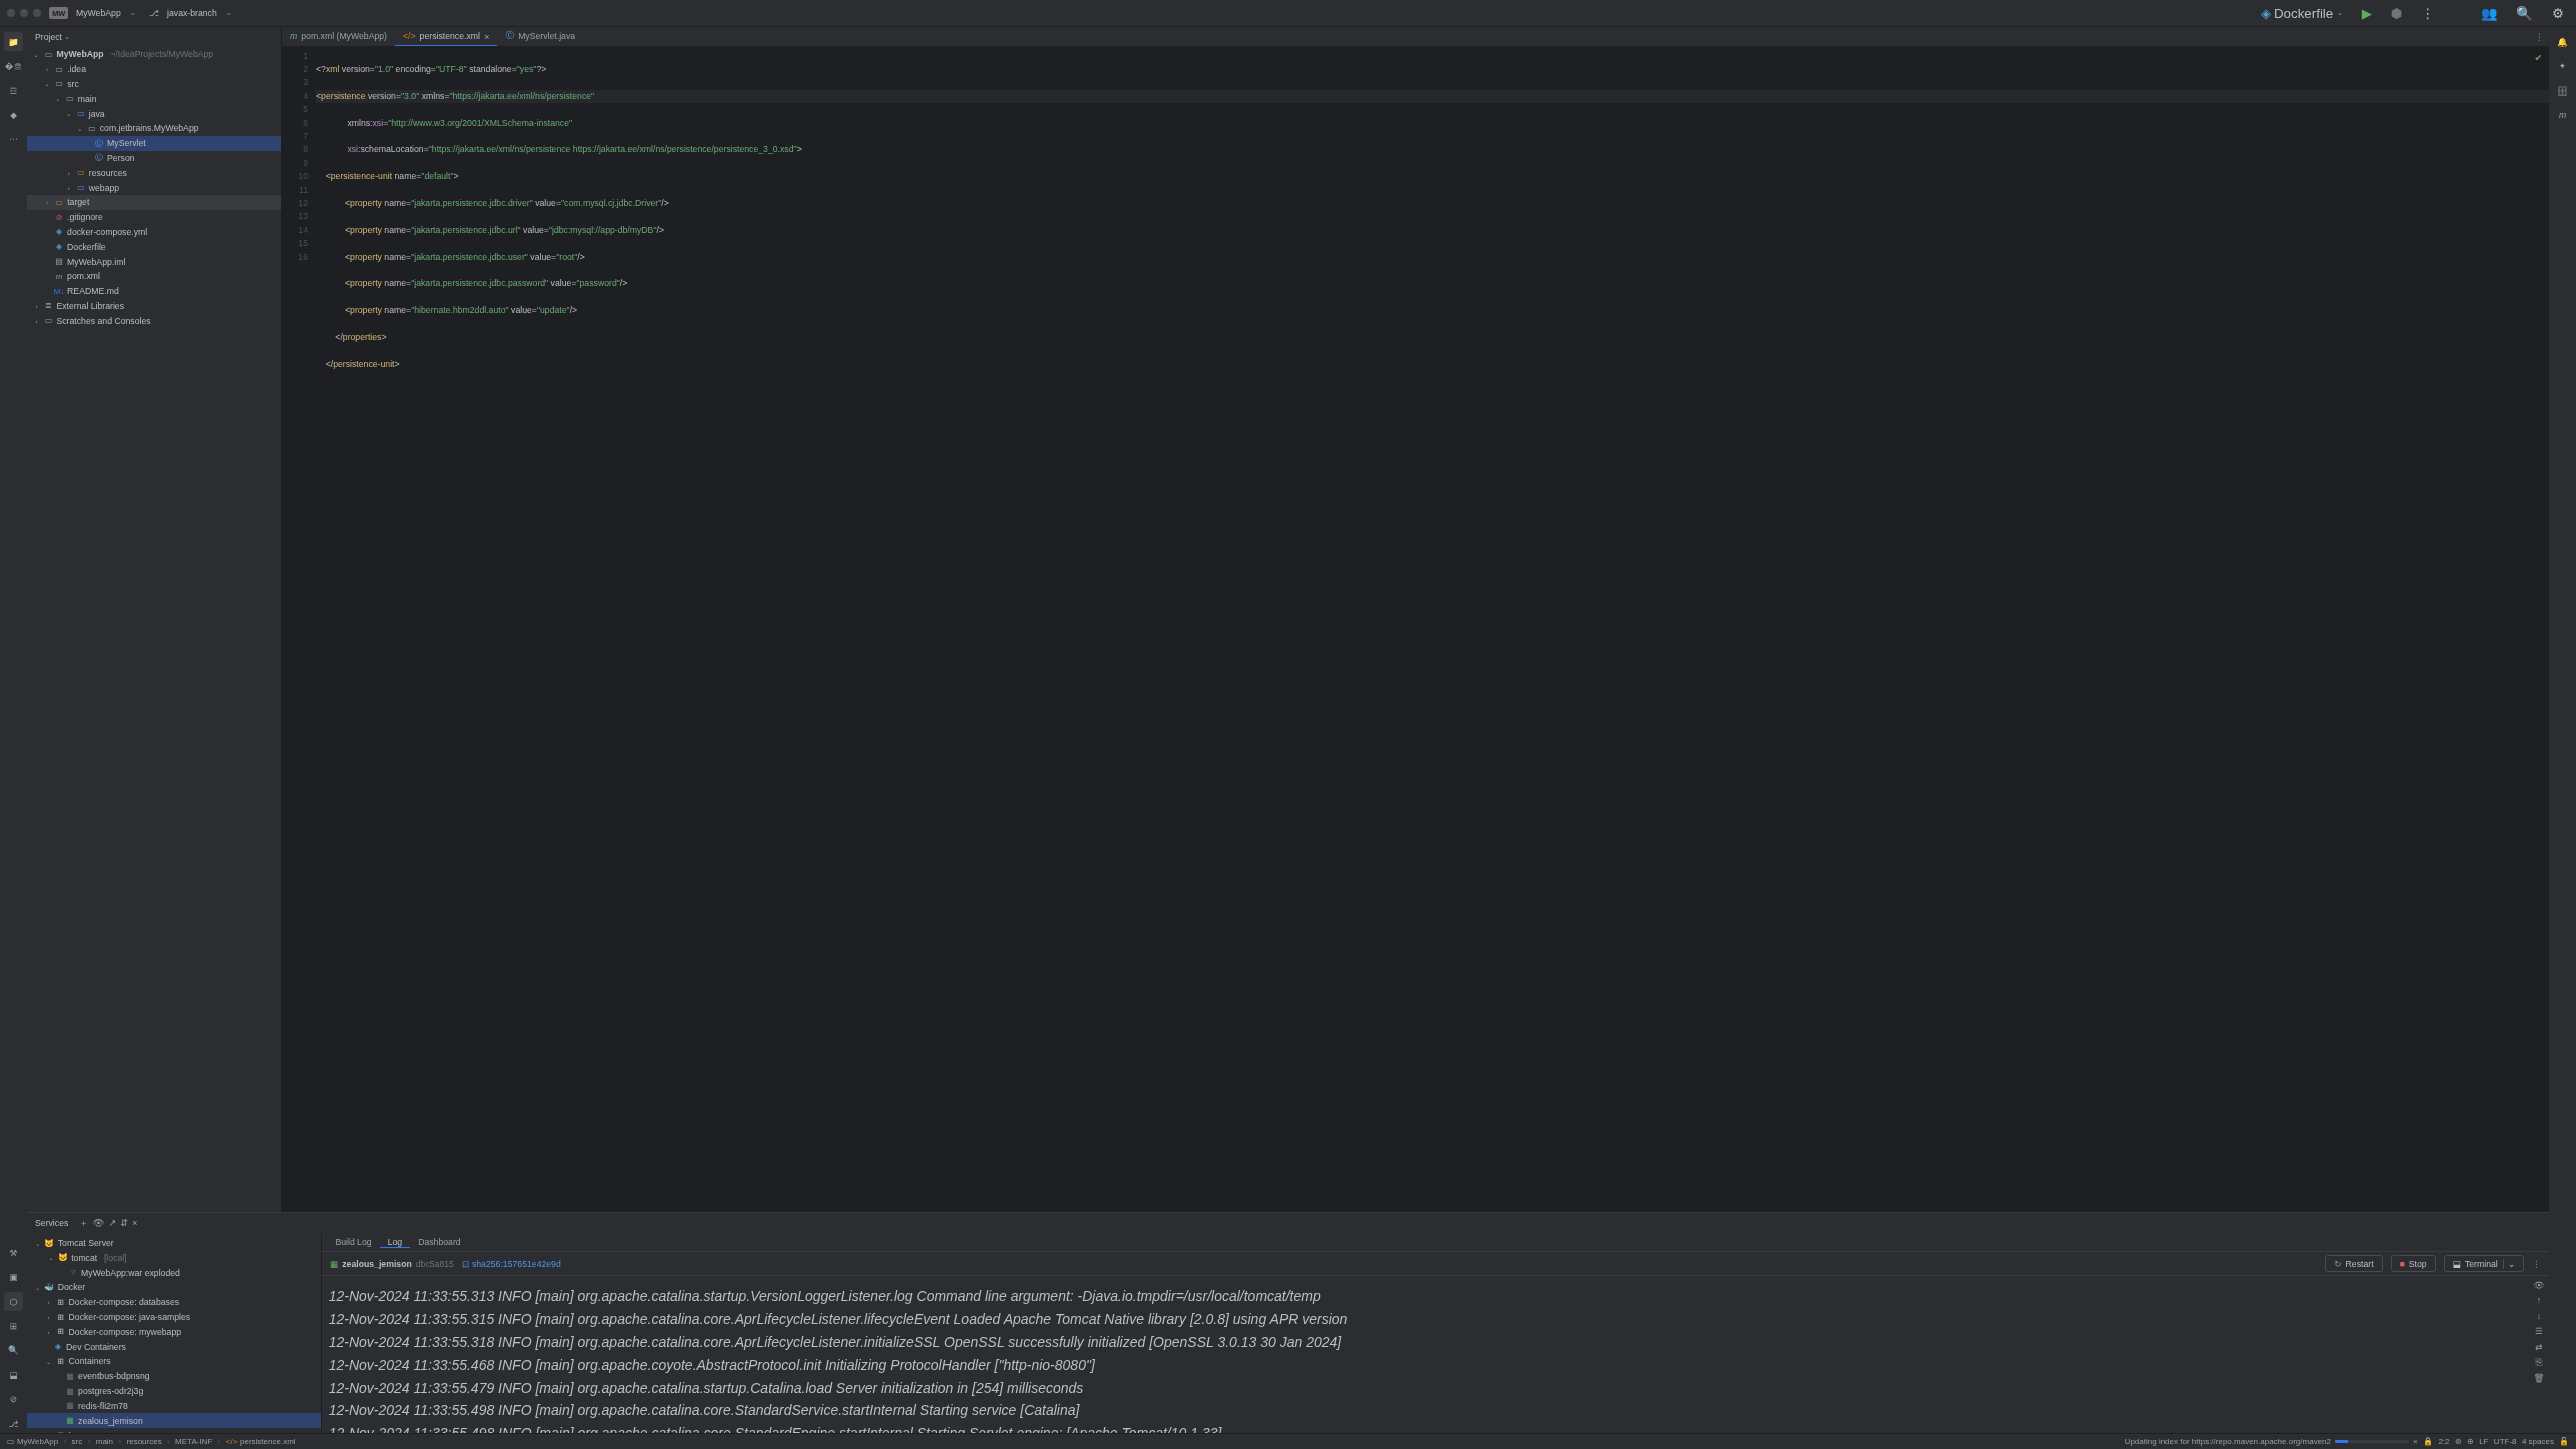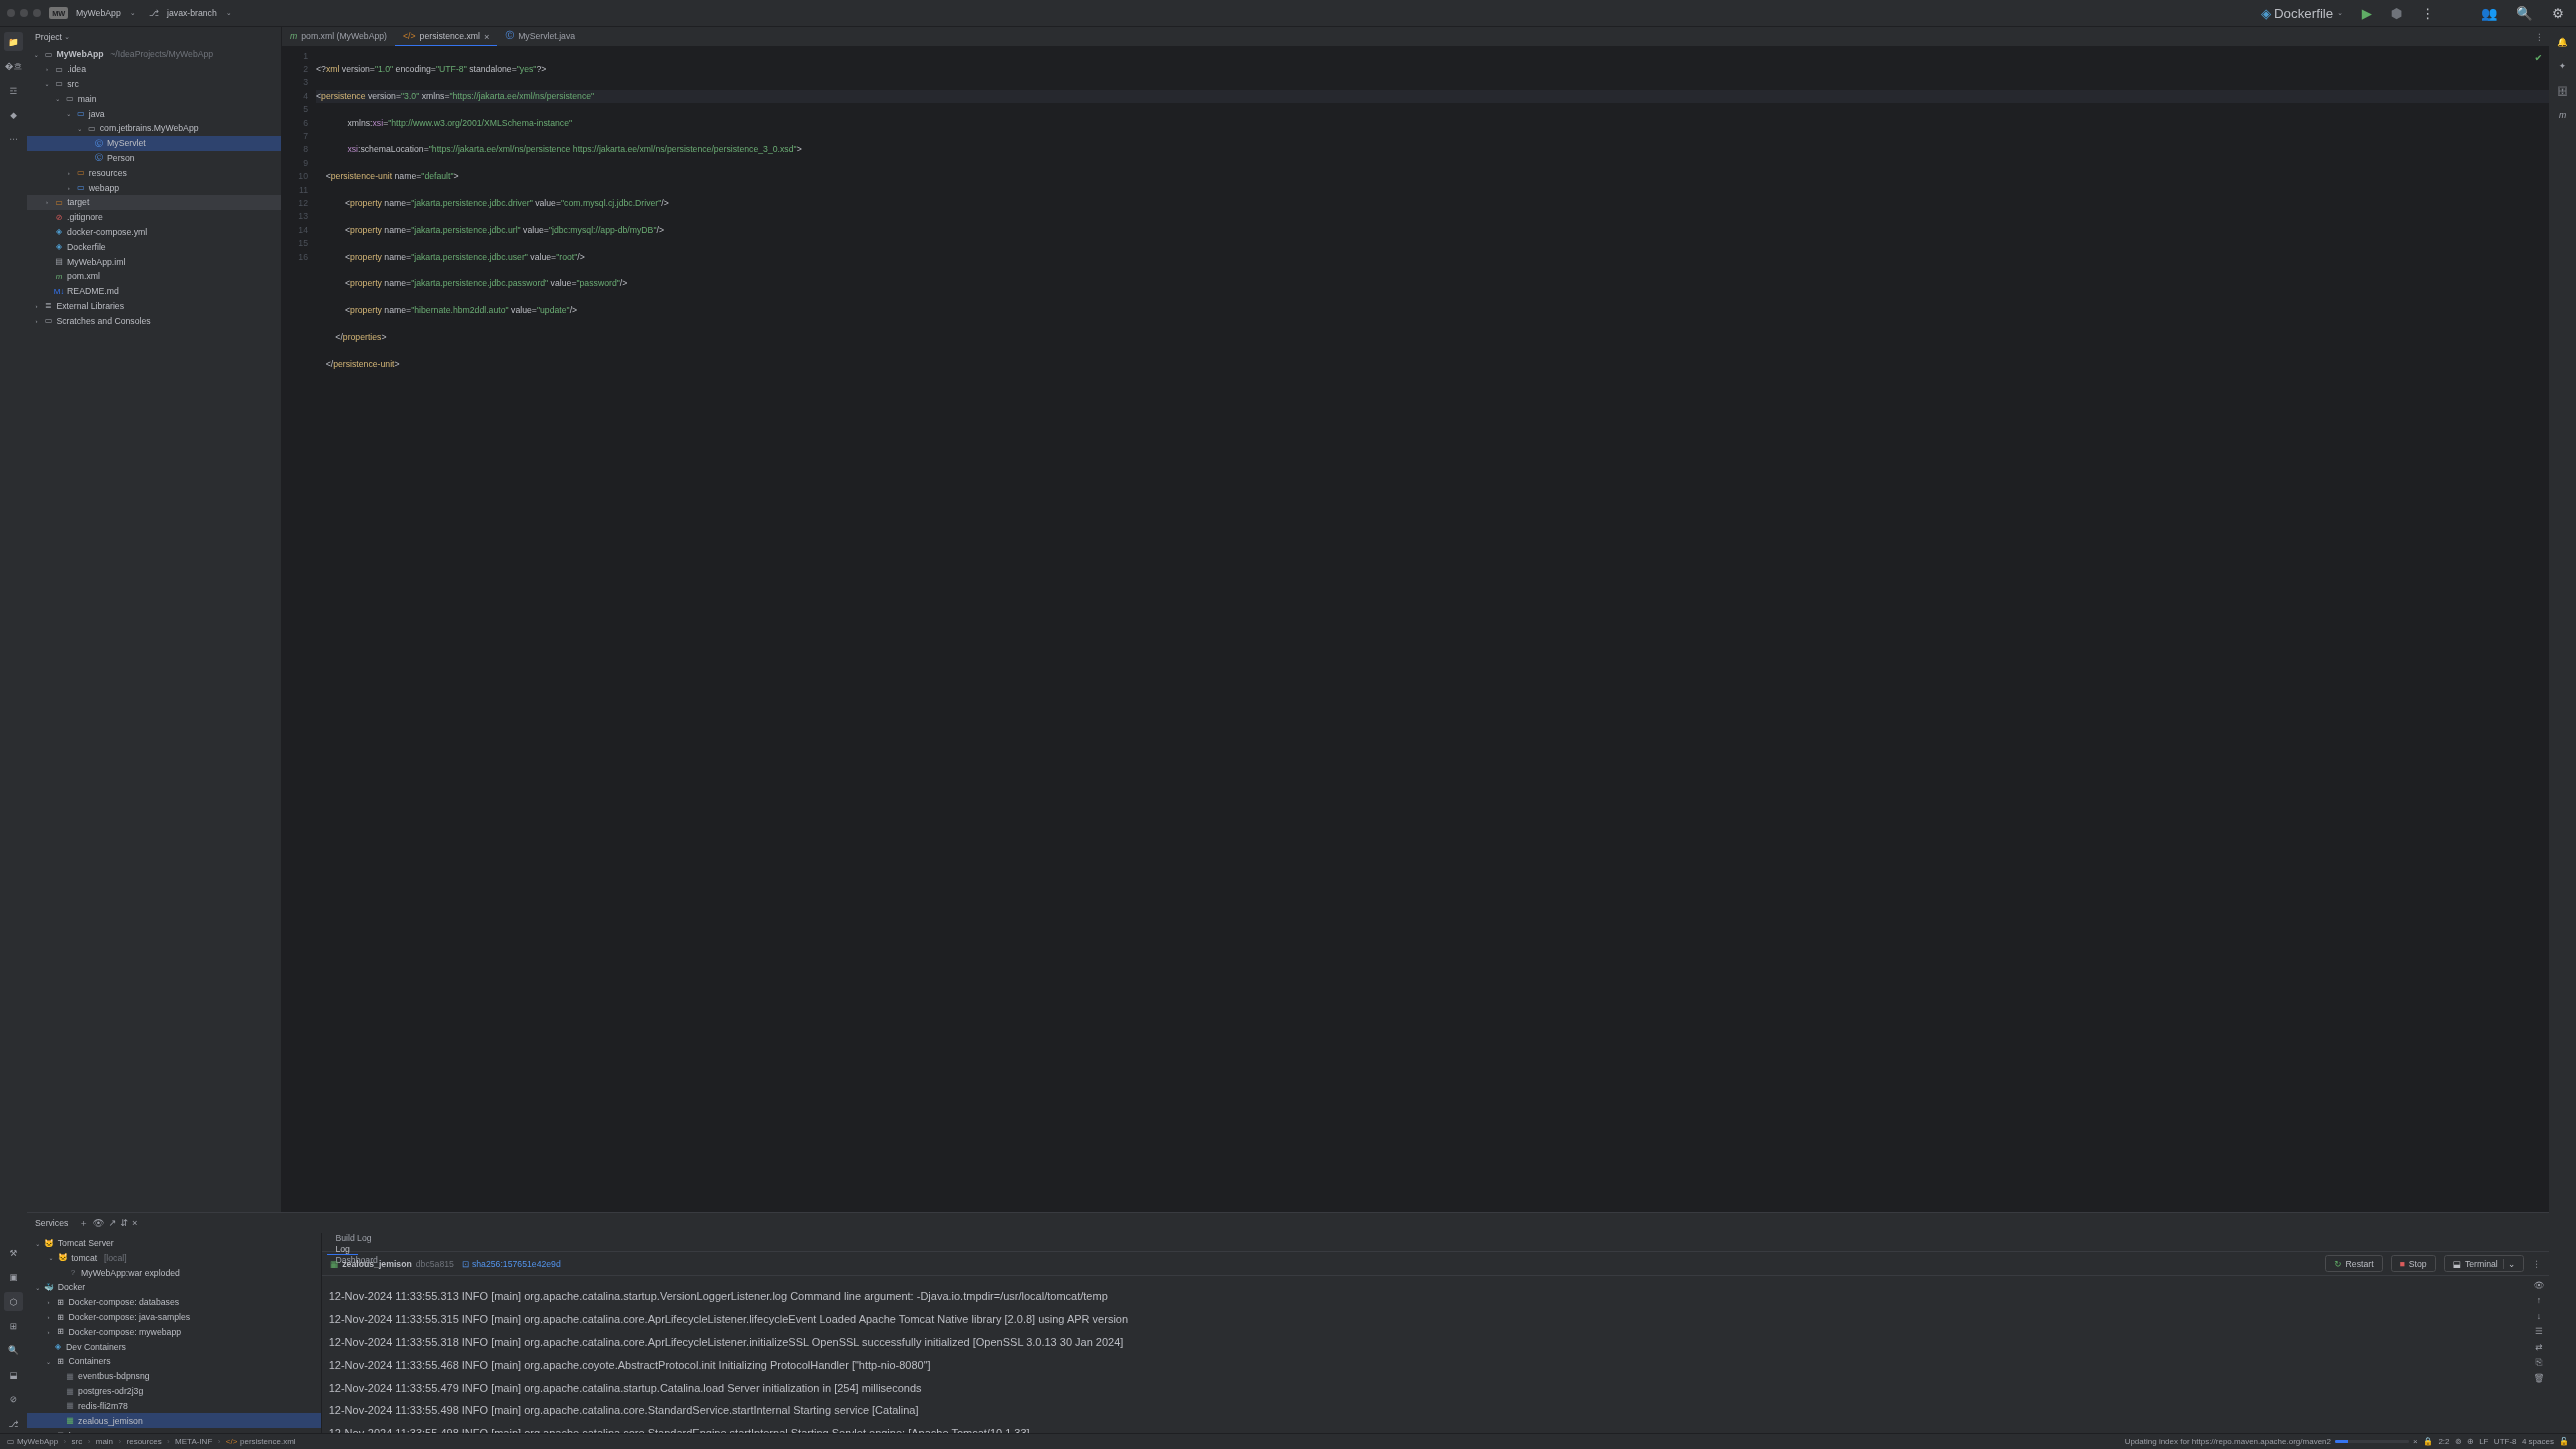--- a/index.html
+++ b/index.html
@@ -72,35 +72,35 @@
 .bottom-panel { height: 221px; background: #2b2d30; display: flex; flex-direction: column; border-top: 0.7px solid #393b40; }
 .bottom-header { height: 20px; display: flex; align-items: center; padding: 0 8px; gap: 5.4px; }
 .bottom-header-title { font-size: 8.7px; }
 .bottom-header-actions { display: flex; gap: 4px; margin-left: 5.4px; }
 .bottom-header-actions span { color: #9da0a8; cursor: pointer; font-size: 9.4px; }
 
 .bottom-body { flex: 1; display: flex; min-height: 0; }
 .services-tree { width: 295px; border-right: 0.7px solid #1e1f22; overflow: auto; font-size: 8.7px; padding-top: 2.7px; }
 
 .log-area { flex: 1; display: flex; flex-direction: column; min-width: 0; }
-.log-subtabs { height: 19px; display: flex; align-items: flex-start; border-bottom: 0.7px solid #393b40; padding-left: 5.4px; flex-direction: column; }
+.log-subtabs { height: 19px; display: flex; align-items: center; border-bottom: 0.7px solid #393b40; padding-left: 5.4px; }
 .log-subtab { padding: 0 8px; display: flex; align-items: center; font-size: 8.7px; color: #9da0a8; cursor: pointer; border-bottom: 1.3px solid transparent; }
 .log-subtab.active { color: #bcbec4; border-bottom-color: #3574f0; }
 
 .log-toolbar { height: 24px; display: flex; align-items: center; padding: 0 8px; gap: 8px; border-bottom: 0.7px solid #393b40; }
 .log-container-name { display: flex; align-items: center; gap: 4px; }
 .log-hash { color: #6f737a; text-align: right; }
 .log-sha-link { color: #5394ec; cursor: pointer; display: flex; align-items: center; gap: 2.7px; }
 .log-toolbar-spacer { flex: 1; }
 .log-action-btn { background: #2b2d30; border: 0.7px solid #4a4b4e; border-radius: 2.7px; padding: 2.7px 8px; color: #bcbec4; cursor: pointer; display: flex; align-items: center; gap: 4px; font-size: 8.7px; }
 .stop-dot { color: #db5c5c; }
 .restart-icon { color: #5fad65; }
 
 .log-content-wrap { flex: 1; display: flex; min-height: 0; }
-.log-content { flex: 1; overflow: auto; padding: 4px 6.7px; font-family: "JetBrains Mono", Menlo, Consolas, monospace; font-size: 11px; line-height: 11.4px; white-space: pre; color: #bcbec4; }
+.log-content { flex: 1; overflow: auto; padding: 4px 6.7px; font-family: "JetBrains Mono", Menlo, Consolas, monospace; font-size: 14px; line-height: 11.4px; white-space: pre; color: #bcbec4; font-style: italic; }
 .log-right-icons { width: 20px; display: flex; flex-direction: column; align-items: center; padding-top: 4px; gap: 5.4px; color: #9da0a8; }
 .log-right-icons span { cursor: pointer; }
 
 
 .statusbar { height: 16px; background: #2b2d30; display: flex; align-items: center; padding: 0 6.7px; gap: 5.4px; font-size: 8px; color: #9da0a8; border-top: 0.7px solid #1e1f22; }
 .statusbar .crumb { display: flex; align-items: center; gap: 2.7px; }
 .statusbar .sep { color: #5a5d63; }
 .statusbar-spacer { flex: 1; }
 .progress-wrap { display: flex; align-items: center; gap: 4px; }
 .progress-bar { width: 74px; height: 2.7px; background: #393b40; border-radius: 1.3px; overflow: hidden; }

